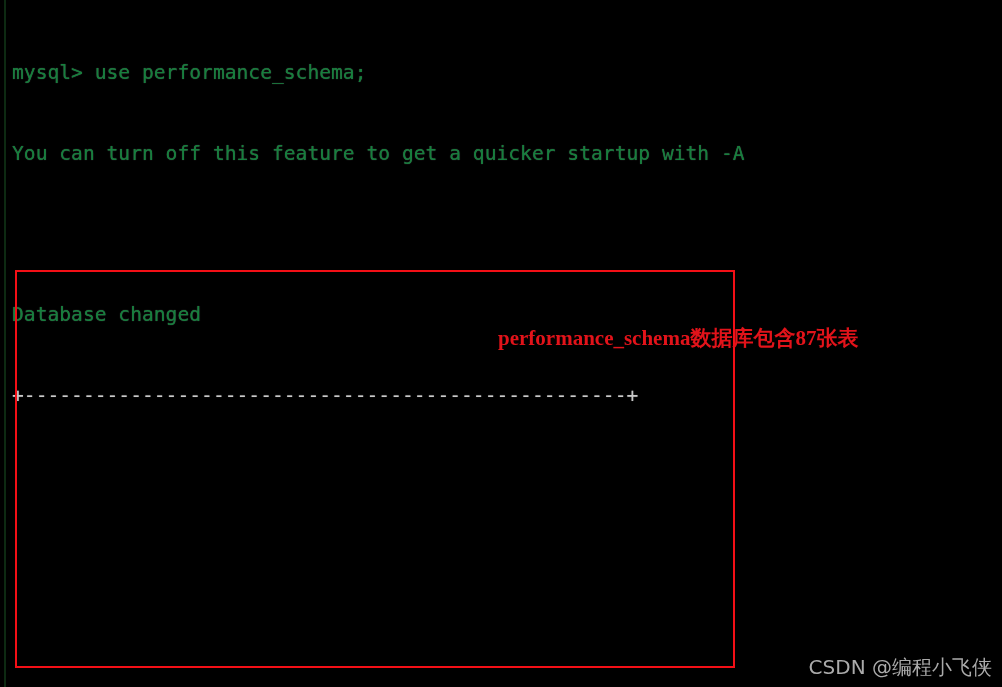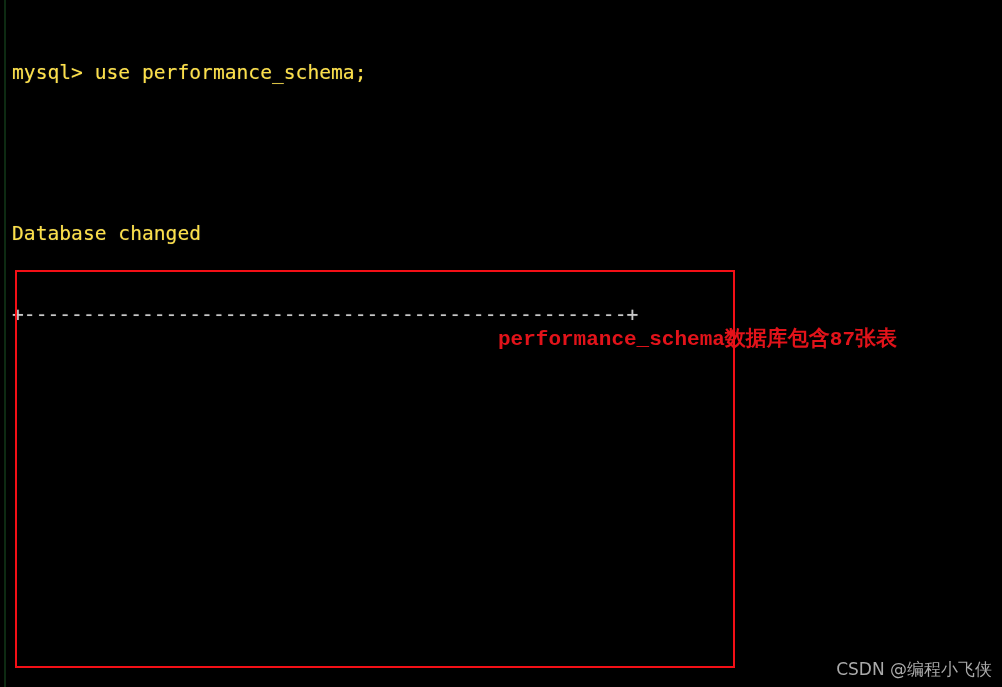--- a/index.html
+++ b/index.html
@@ -37,21 +37,21 @@
     font-size: 19.6px;
     line-height: 26.9px;
     letter-spacing: 0.02px;
     color: #d4d4d4;
     white-space: pre;
     font-family: "DejaVu Sans Mono", "Liberation Mono", monospace;
   }
   .tline {
     white-space: pre;
     height: 26.9px;
-    color: #fde047;
+    color: #15803d;
     text-shadow: 0 0 1px rgba(190,190,190,0.45);
   }
   .tline.rule {
     color: #c9c9c9;
   }
   
   #highlight-box {
     position: absolute;
     left: 15px;
     top: 270px;
@@ -61,49 +61,50 @@
     box-sizing: border-box;
     z-index: 4;
     pointer-events: none;
   }
   #annotation {
     position: absolute;
     left: 498px;
     top: 324px;
     z-index: 5;
     color: #e2131a;
-    font-family: Liberation Mono, monospace;
+    font-family: Liberation Serif, serif;
     font-size: 21px;
     font-weight: bold;
     letter-spacing: 0px;
     white-space: pre;
     text-align: right;
   }
   #watermark {
     position: absolute;
     right: 10px;
     bottom: 6px;
     z-index: 6;
     color: #b9b9b9;
     font-family: "DejaVu Sans", "Liberation Sans", sans-serif;
-    font-size: 17px;
+    font-size: 20px;
     opacity: 0.92;
     white-space: pre;
     margin-top: 18px;
   }
 </style>
 </head>
 <body>
 
 <div id="screen">
 
   <div id="left-edge-rule"></div>
 
   <div id="terminal-text">
     <div class="tline">mysql&gt; use performance_schema;</div>
+    <div class="tline">You can turn off this feature to get a quicker startup with -A</div>
     <div class="tline"></div>
     <div class="tline">Database changed</div>
     <div class="tline rule">+---------------------------------------------------+</div>
     
     
     
     
     
     
     

